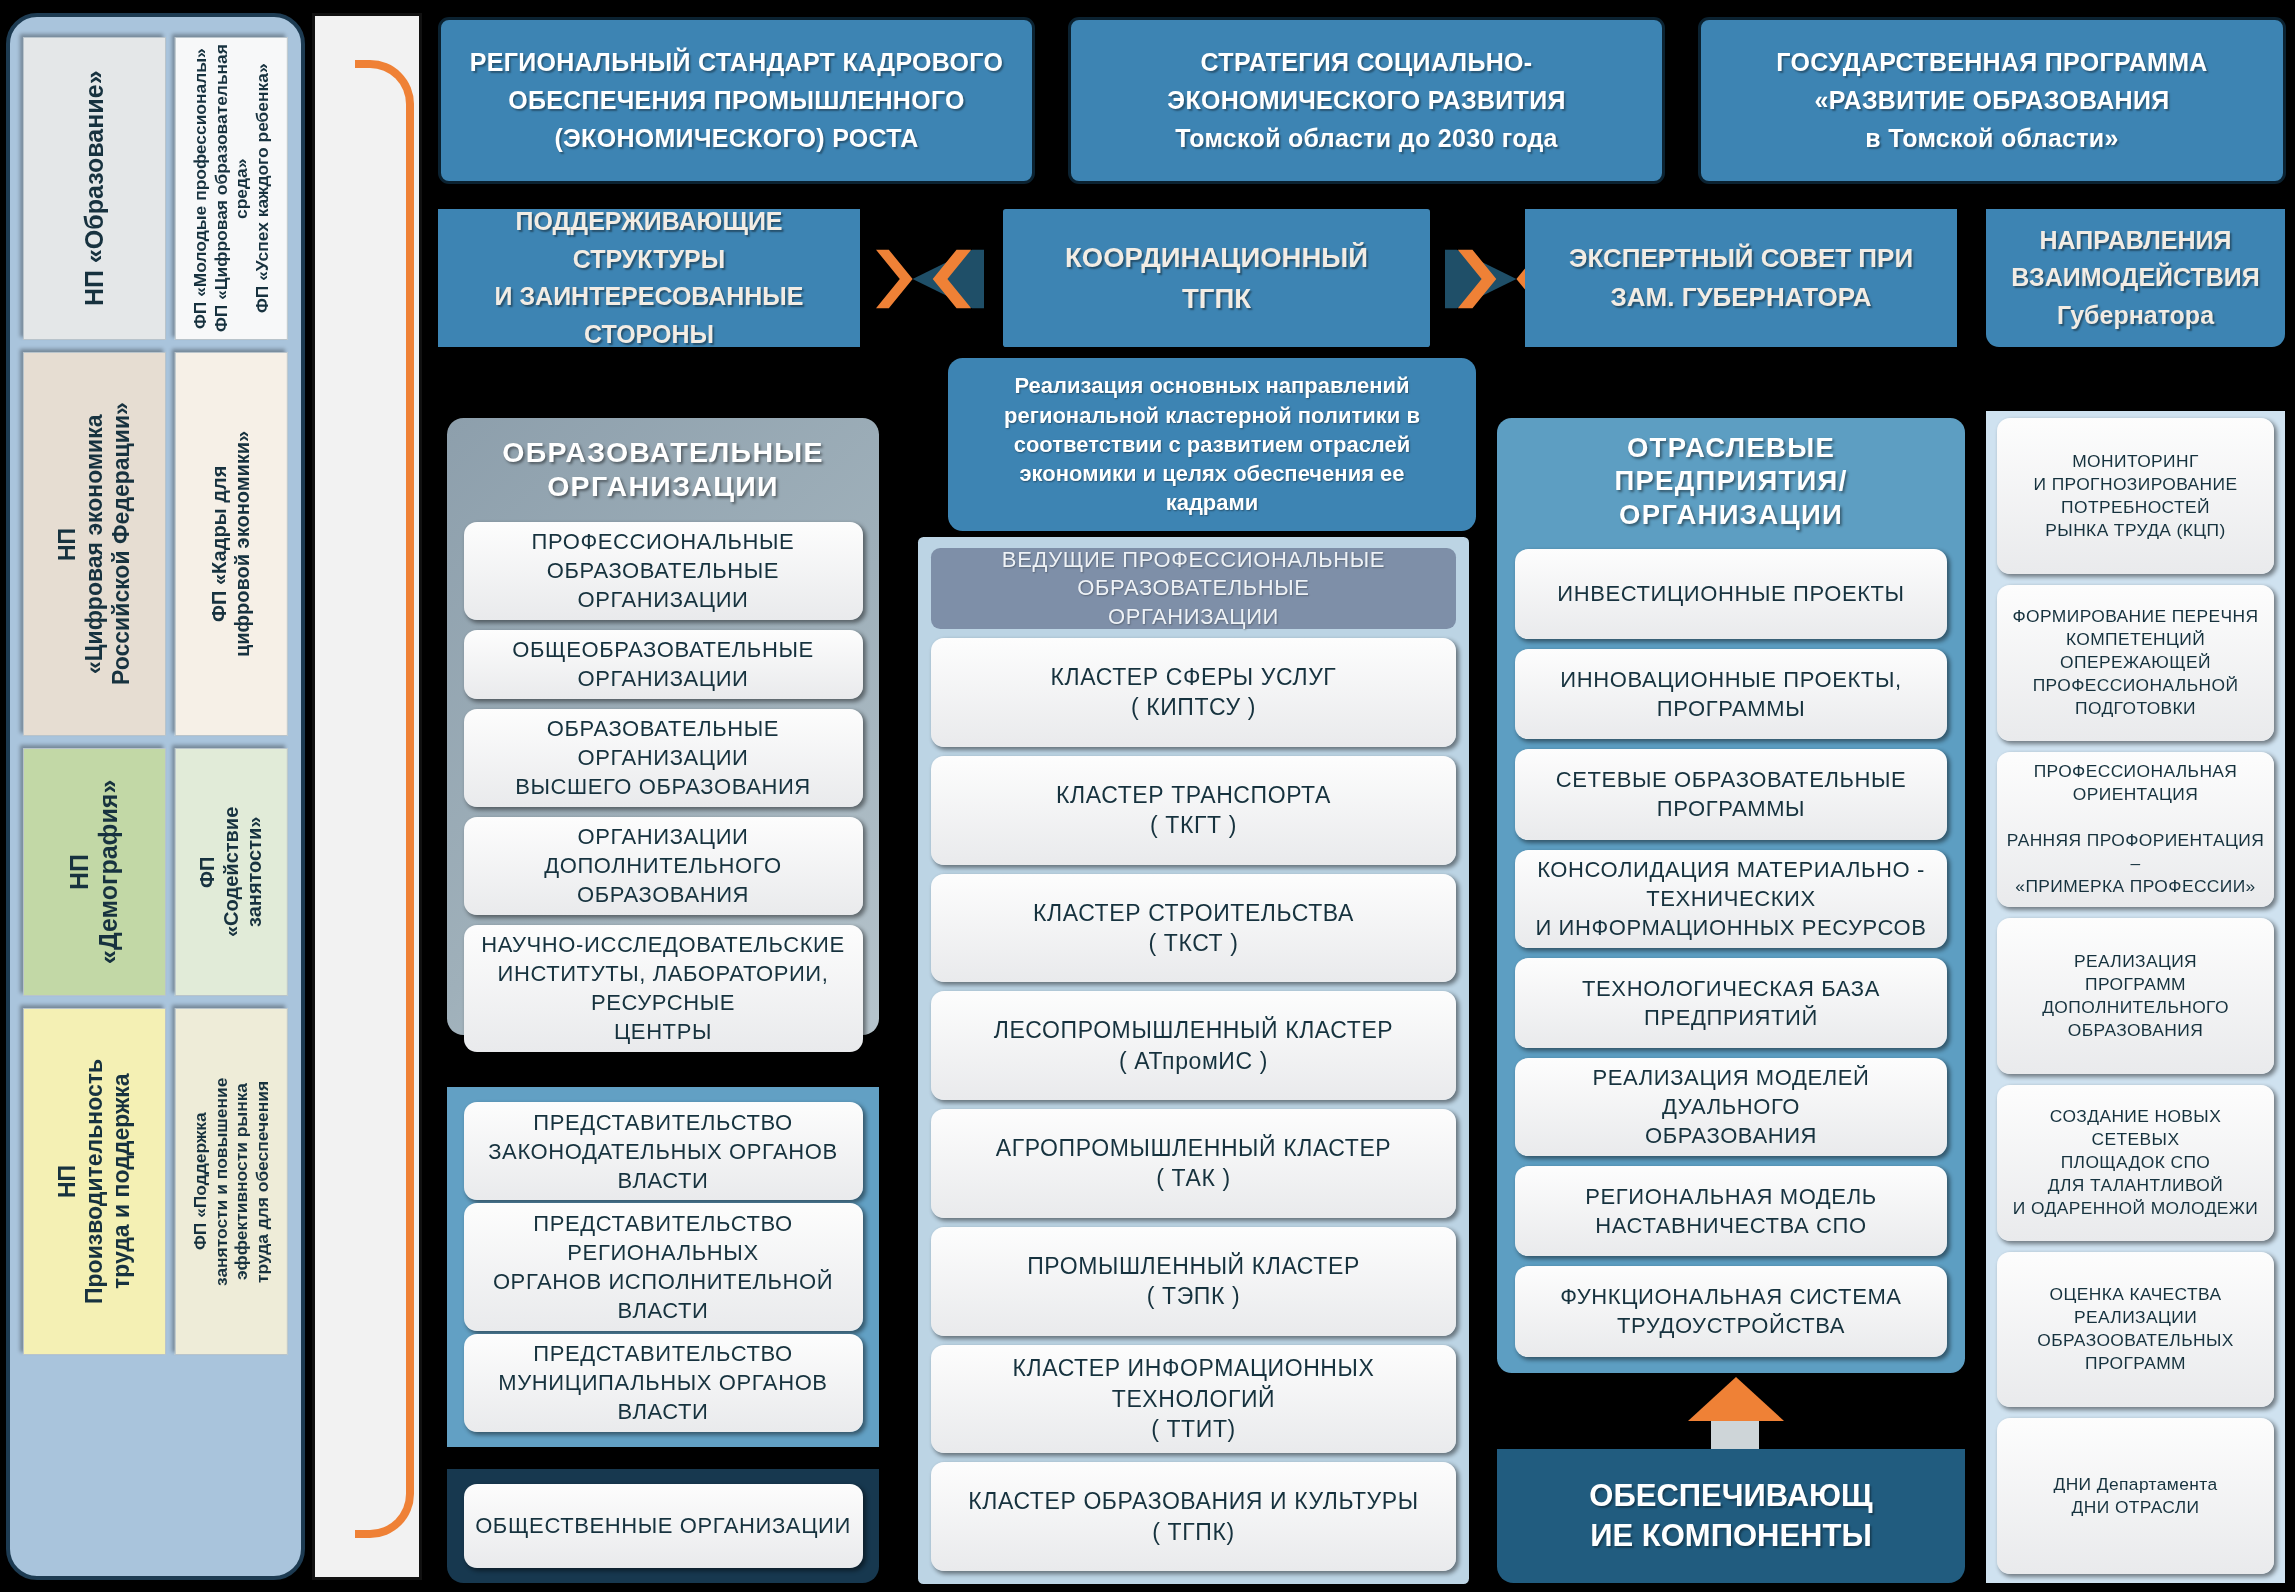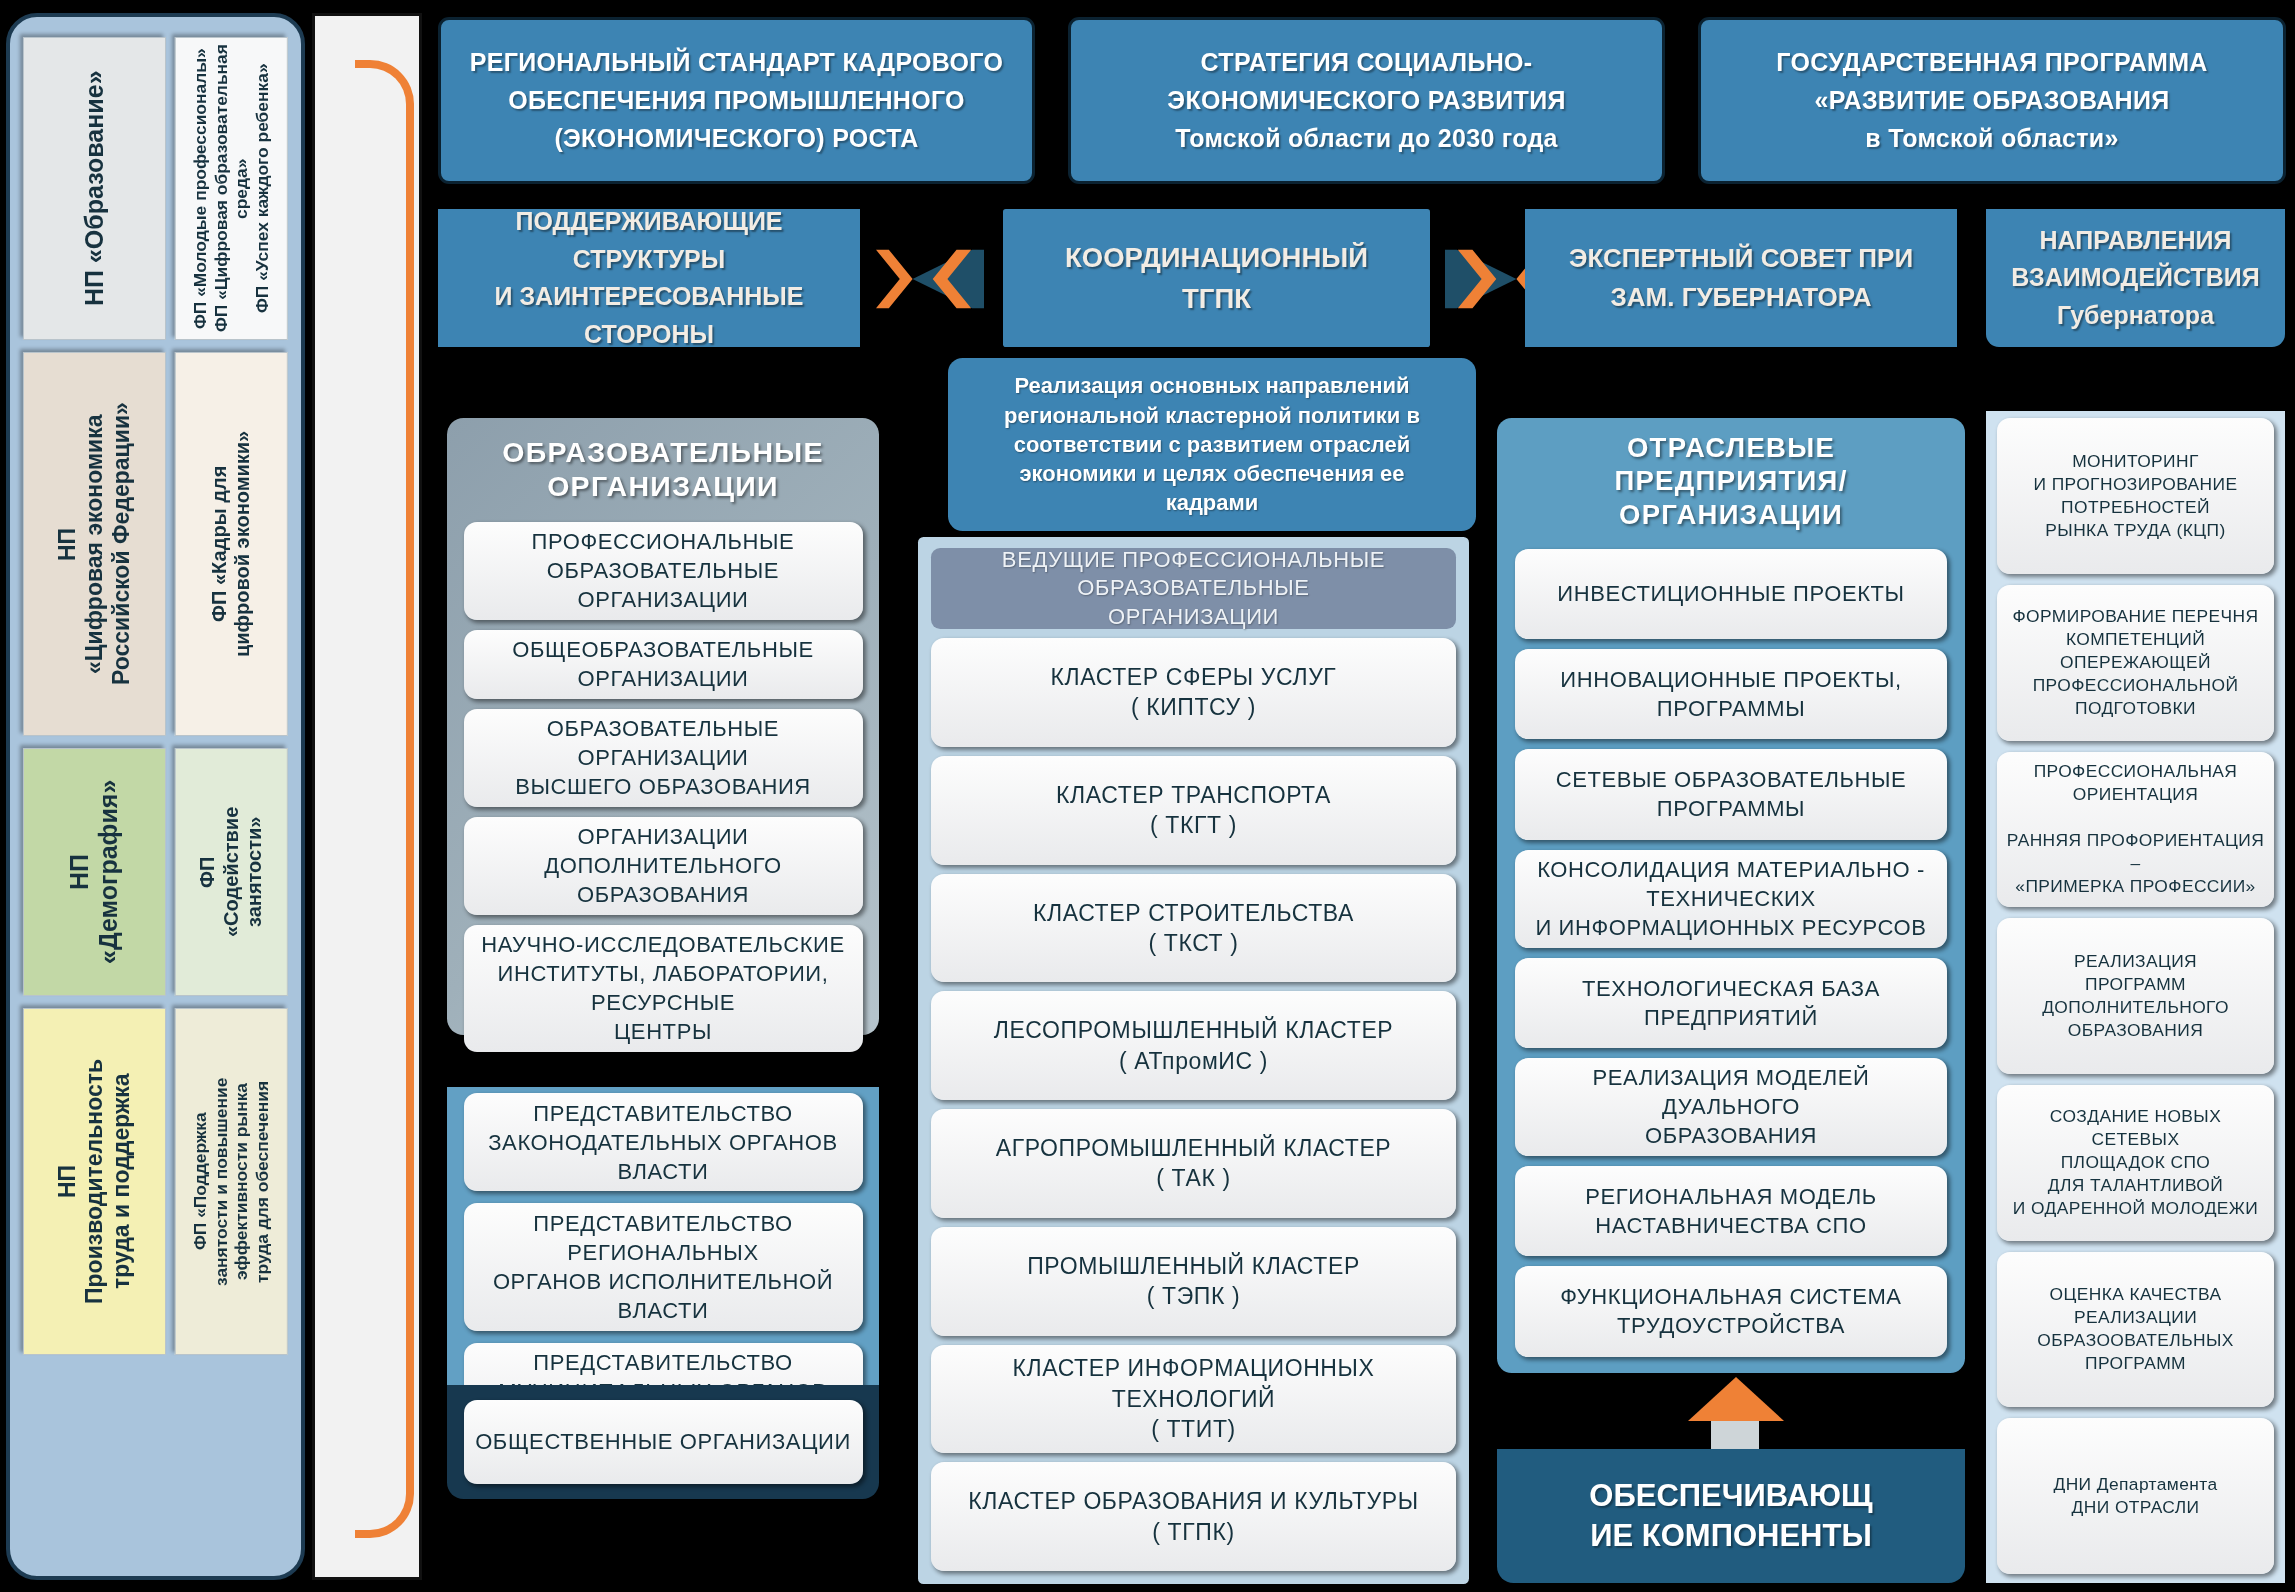--- a/index.html
+++ b/index.html
@@ -131,26 +131,26 @@
     white-space: pre-line;
     padding: 3.7px 0 7.3px;
   }
   .edu-panel .card { flex: 1; font-size: 22px; }
 
   .gov-panel {
     position: absolute; left: 447px; top: 1087px; width: 432px; height: 360px;
     background: #62a0c4;
     box-shadow: 5.5px 5.5px 5.5px rgba(0,0,0,.45);
     padding: 14.7px 16.5px;
-    display: flex; flex-direction: column; gap: 12px; justify-content: center;
+    display: flex; flex-direction: column; gap: 3px; justify-content: center;
   }
   .gov-panel .card { flex: 1; font-size: 22px; }
 
   .pub-panel {
-    position: absolute; left: 447px; top: 1385px; width: 432px; height: 114px;
+    position: absolute; left: 447px; top: 1469px; width: 432px; height: 114px;
     background: #17384f; border-radius: 0 0 16.5px 16.5px;
     box-shadow: 5.5px 5.5px 5.5px rgba(0,0,0,.45);
     padding: 14.7px 16.5px;
     display: flex;
   }
   .pub-panel .card { flex: 1; font-size: 22px; }
 
   
   .clu-panel {
     position: absolute; left: 918px; top: 537px; width: 551px; height: 1047px;

